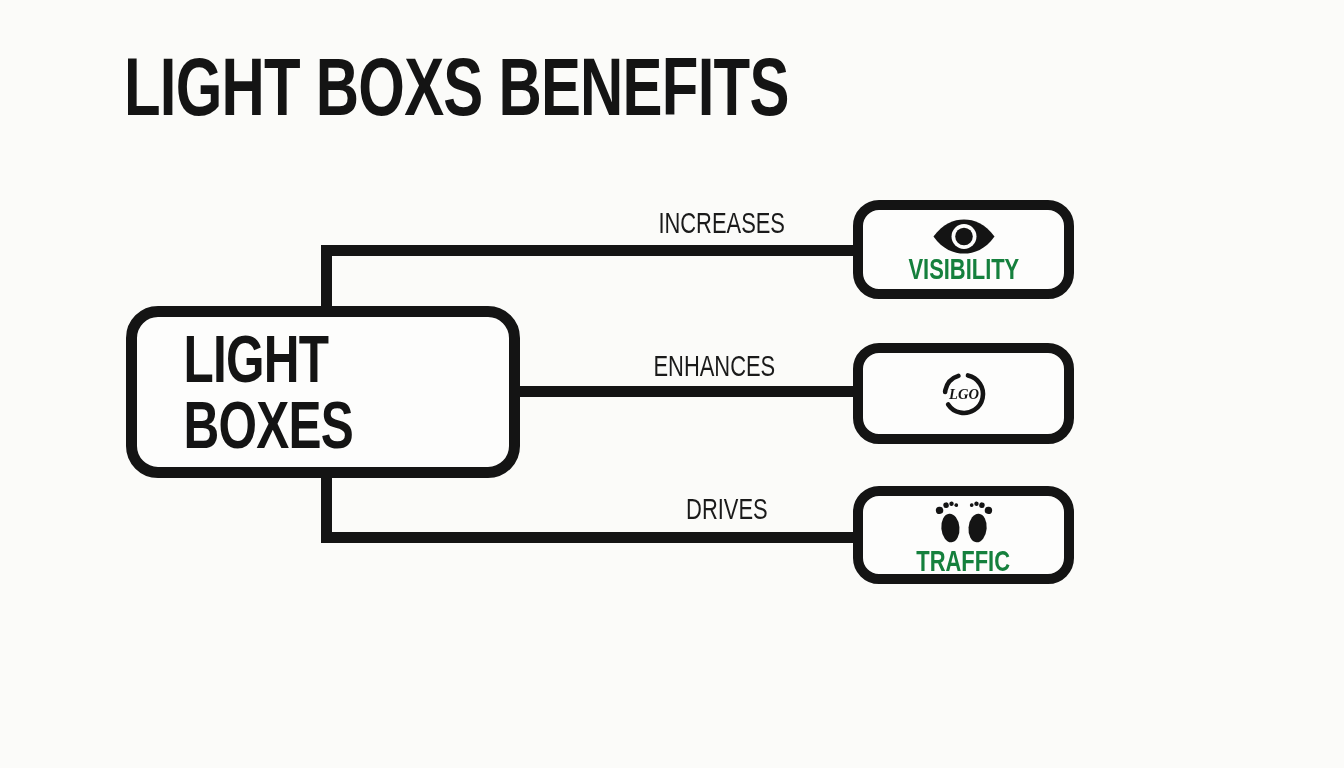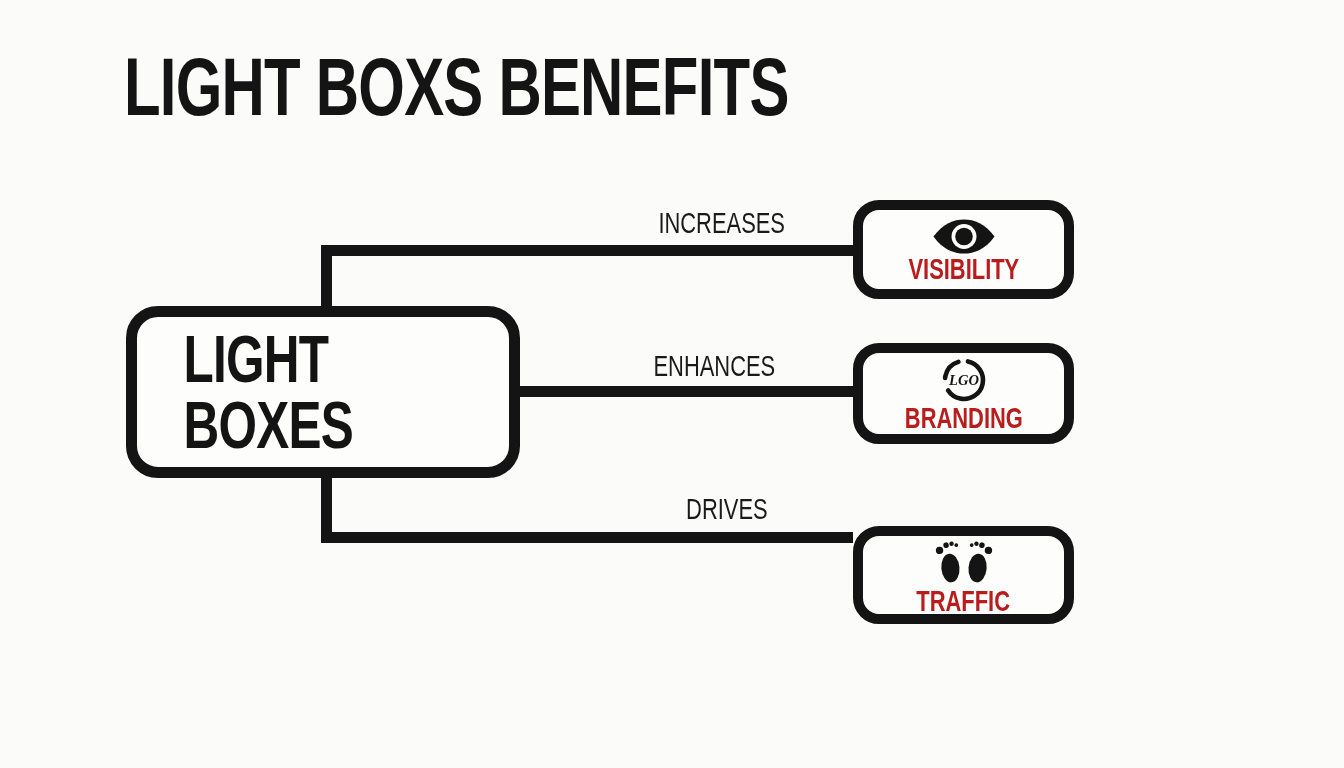--- a/index.html
+++ b/index.html
@@ -87,26 +87,26 @@
     background: #fdfdfc;
     border: 10px solid #141414;
     border-radius: 26px;
     display: flex;
     flex-direction: column;
     align-items: center;
     justify-content: center;
   }
   .benefit-visibility { top: 200px; height: 99px;  }
   .benefit-branding   { top: 343px; height: 101px; }
-  .benefit-traffic    { top: 486px; height: 98px; margin-top: 40px;  }
+  .benefit-traffic    { top: 486px; height: 98px;  }
   .benefit .label {
     font-size: 30px;
     font-weight: bold;
     line-height: 26px;
-    color: #b91c1c;
+    color: #15803d;
     margin-top: 1px;
   }
   .benefit .icon-wrap {
     display: flex;
     align-items: center;
     justify-content: flex-start;
   }
   .logo-icon-text {
     font-family: "Liberation Serif", "DejaVu Serif", serif;
     font-style: italic;
@@ -155,23 +155,20 @@
     </span>
   </div>
 
   <div class="benefit benefit-branding">
     <span class="icon-wrap">
       <svg width="48" height="48" viewBox="0 0 48 48" aria-hidden="true">
         <circle cx="24" cy="24" r="19" fill="none" stroke="#141414" stroke-width="4.6" stroke-linecap="round" stroke-dasharray="74 13 22 10.4" transform="rotate(-78 24 24)"></circle>
         <text class="logo-icon-text" x="24" y="29" font-size="14.5" text-anchor="middle" fill="#141414">LGO</text>
       </svg>
     </span>
-    <span class="label">
-      <span class="cx">BRANDING</span>
-    </span>
   </div>
 
   <div class="benefit benefit-traffic">
     <span class="icon-wrap">
       <svg width="60" height="50" viewBox="0 0 64 54" aria-hidden="true">
 
         <g fill="#141414" transform="rotate(-5 17 30)">
           <ellipse cx="17" cy="33.5" rx="9.8" ry="15.5"></ellipse>
           <circle cx="7" cy="13.5" r="4"></circle>
           <circle cx="14.5" cy="8.5" r="3"></circle>

